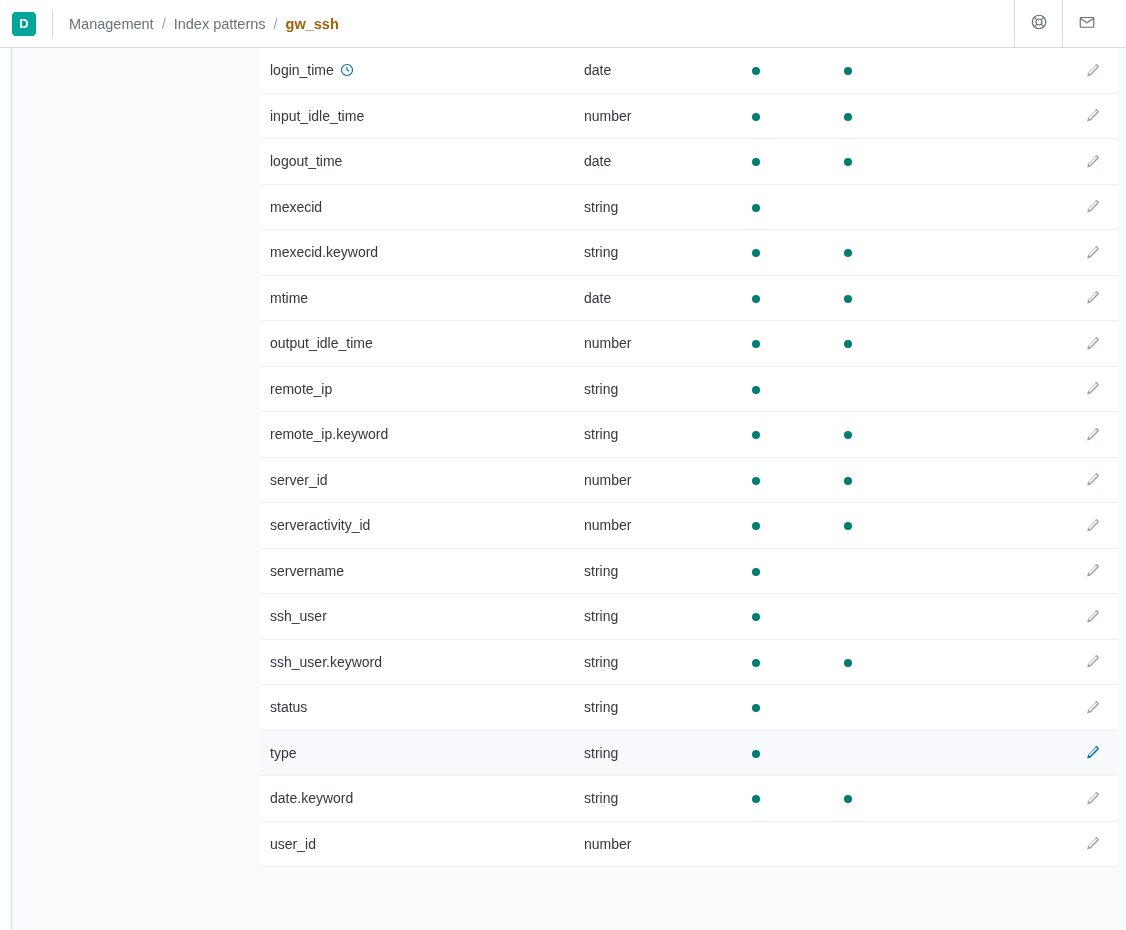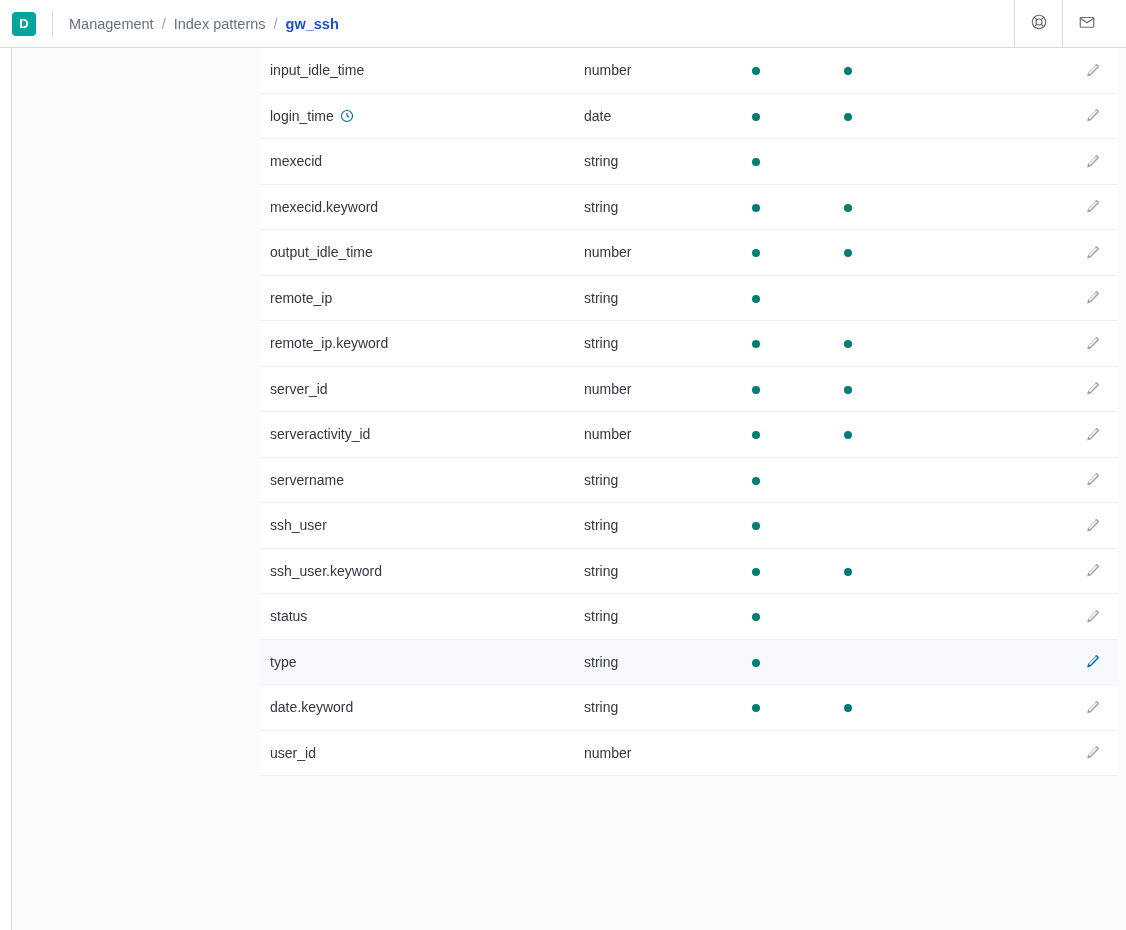--- a/index.html
+++ b/index.html
@@ -39,21 +39,21 @@
   margin: 0 16px 0 8px;
 }
 .breadcrumbs {
   display: flex;
   align-items: center;
   gap: 8px;
   font-size: 14.5px;
 }
 .breadcrumb-link { color: #69707d; cursor: pointer; }
 .breadcrumb-sep { color: #98a2b3; }
-.breadcrumb-current { color: #1d4ed8; font-weight: 600; }
+.breadcrumb-current { color: #a16207; font-weight: 600; }
 .header-spacer { flex: 1; }
 .header-icons { display: flex; align-items: center; }
 .header-icon-wrap {
   width: 48px;
   height: 48px;
   display: flex;
   align-items: center;
   justify-content: center;
   border-left: 1px solid #d3dae6;
   cursor: pointer;
@@ -158,68 +158,94 @@
 </div>
 
 <div class="page-body">
   <div class="sidebar-col"></div>
   <div class="content-area">
     <div class="table-wrap">
       <table>
         <tbody id="fields-tbody">
             <tr>
               <td class="col-name"><span class="name-cell">
-                  <span>input_idle_time</span>
-                </span></td>
-              <td class="col-type">number</td>
-              <td class="col-dot"><span class="dot"></span></td>
-              <td class="col-dot"><span class="dot"></span></td>
-              <td class="col-actions"><span class="edit-btn default">
-                  <svg viewBox="0 0 16 16">
-                    <path d="M11.1 1.6a1.5 1.5 0 0 1 2.1 0l1.2 1.2a1.5 1.5 0 0 1 0 2.1L5.9 13.4l-3.6.9.9-3.6 7.9-8.1zm.9 1l-7.5 7.6-.4 1.6 1.6-.4 7.5-7.6-1.2-1.2z"></path>
-                  </svg>
-                </span></td>
-            </tr>
-            <tr>
-              <td class="col-name"><span class="name-cell">
                   <span>login_time</span>
                   <span class="clock-icon">
                     <svg viewBox="0 0 16 16" fill="none" stroke="#006bb4" stroke-width="1.3">
                       <circle cx="8" cy="8" r="6.3"></circle>
                       <path d="M8 4.5V8l2.4 1.5"></path>
                     </svg>
                   </span>
                 </span></td>
               <td class="col-type">date</td>
               <td class="col-dot"><span class="dot"></span></td>
               <td class="col-dot"><span class="dot"></span></td>
               <td class="col-actions"><span class="edit-btn default">
                   <svg viewBox="0 0 16 16">
                     <path d="M11.1 1.6a1.5 1.5 0 0 1 2.1 0l1.2 1.2a1.5 1.5 0 0 1 0 2.1L5.9 13.4l-3.6.9.9-3.6 7.9-8.1zm.9 1l-7.5 7.6-.4 1.6 1.6-.4 7.5-7.6-1.2-1.2z"></path>
                   </svg>
                 </span></td>
             </tr>
             <tr>
               <td class="col-name"><span class="name-cell">
+                  <span>input_idle_time</span>
+                </span></td>
+              <td class="col-type">number</td>
+              <td class="col-dot"><span class="dot"></span></td>
+              <td class="col-dot"><span class="dot"></span></td>
+              <td class="col-actions"><span class="edit-btn default">
+                  <svg viewBox="0 0 16 16">
+                    <path d="M11.1 1.6a1.5 1.5 0 0 1 2.1 0l1.2 1.2a1.5 1.5 0 0 1 0 2.1L5.9 13.4l-3.6.9.9-3.6 7.9-8.1zm.9 1l-7.5 7.6-.4 1.6 1.6-.4 7.5-7.6-1.2-1.2z"></path>
+                  </svg>
+                </span></td>
+            </tr>
+            <tr>
+              <td class="col-name"><span class="name-cell">
+                  <span>logout_time</span>
+                </span></td>
+              <td class="col-type">date</td>
+              <td class="col-dot"><span class="dot"></span></td>
+              <td class="col-dot"><span class="dot"></span></td>
+              <td class="col-actions"><span class="edit-btn default">
+                  <svg viewBox="0 0 16 16">
+                    <path d="M11.1 1.6a1.5 1.5 0 0 1 2.1 0l1.2 1.2a1.5 1.5 0 0 1 0 2.1L5.9 13.4l-3.6.9.9-3.6 7.9-8.1zm.9 1l-7.5 7.6-.4 1.6 1.6-.4 7.5-7.6-1.2-1.2z"></path>
+                  </svg>
+                </span></td>
+            </tr>
+            <tr>
+              <td class="col-name"><span class="name-cell">
                   <span>mexecid</span>
                 </span></td>
               <td class="col-type">string</td>
               <td class="col-dot"><span class="dot"></span></td>
               <td class="col-dot"></td>
               <td class="col-actions"><span class="edit-btn default">
                   <svg viewBox="0 0 16 16">
                     <path d="M11.1 1.6a1.5 1.5 0 0 1 2.1 0l1.2 1.2a1.5 1.5 0 0 1 0 2.1L5.9 13.4l-3.6.9.9-3.6 7.9-8.1zm.9 1l-7.5 7.6-.4 1.6 1.6-.4 7.5-7.6-1.2-1.2z"></path>
                   </svg>
                 </span></td>
             </tr>
             <tr>
               <td class="col-name"><span class="name-cell">
                   <span>mexecid.keyword</span>
                 </span></td>
               <td class="col-type">string</td>
+              <td class="col-dot"><span class="dot"></span></td>
+              <td class="col-dot"><span class="dot"></span></td>
+              <td class="col-actions"><span class="edit-btn default">
+                  <svg viewBox="0 0 16 16">
+                    <path d="M11.1 1.6a1.5 1.5 0 0 1 2.1 0l1.2 1.2a1.5 1.5 0 0 1 0 2.1L5.9 13.4l-3.6.9.9-3.6 7.9-8.1zm.9 1l-7.5 7.6-.4 1.6 1.6-.4 7.5-7.6-1.2-1.2z"></path>
+                  </svg>
+                </span></td>
+            </tr>
+            <tr>
+              <td class="col-name"><span class="name-cell">
+                  <span>mtime</span>
+                </span></td>
+              <td class="col-type">date</td>
               <td class="col-dot"><span class="dot"></span></td>
               <td class="col-dot"><span class="dot"></span></td>
               <td class="col-actions"><span class="edit-btn default">
                   <svg viewBox="0 0 16 16">
                     <path d="M11.1 1.6a1.5 1.5 0 0 1 2.1 0l1.2 1.2a1.5 1.5 0 0 1 0 2.1L5.9 13.4l-3.6.9.9-3.6 7.9-8.1zm.9 1l-7.5 7.6-.4 1.6 1.6-.4 7.5-7.6-1.2-1.2z"></path>
                   </svg>
                 </span></td>
             </tr>
             <tr>
               <td class="col-name"><span class="name-cell">

